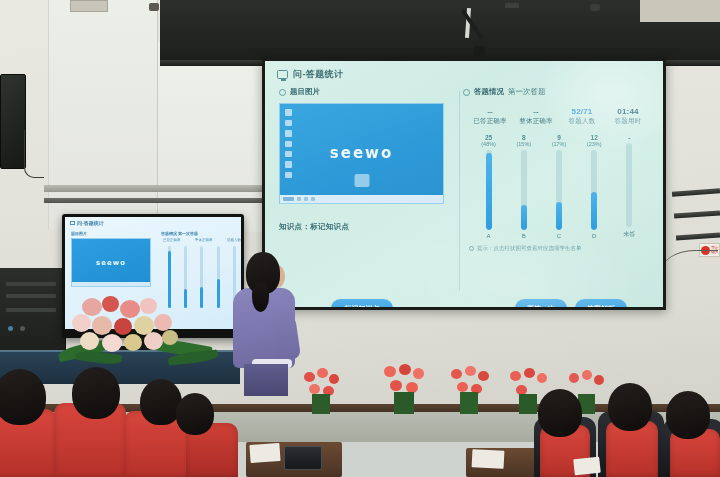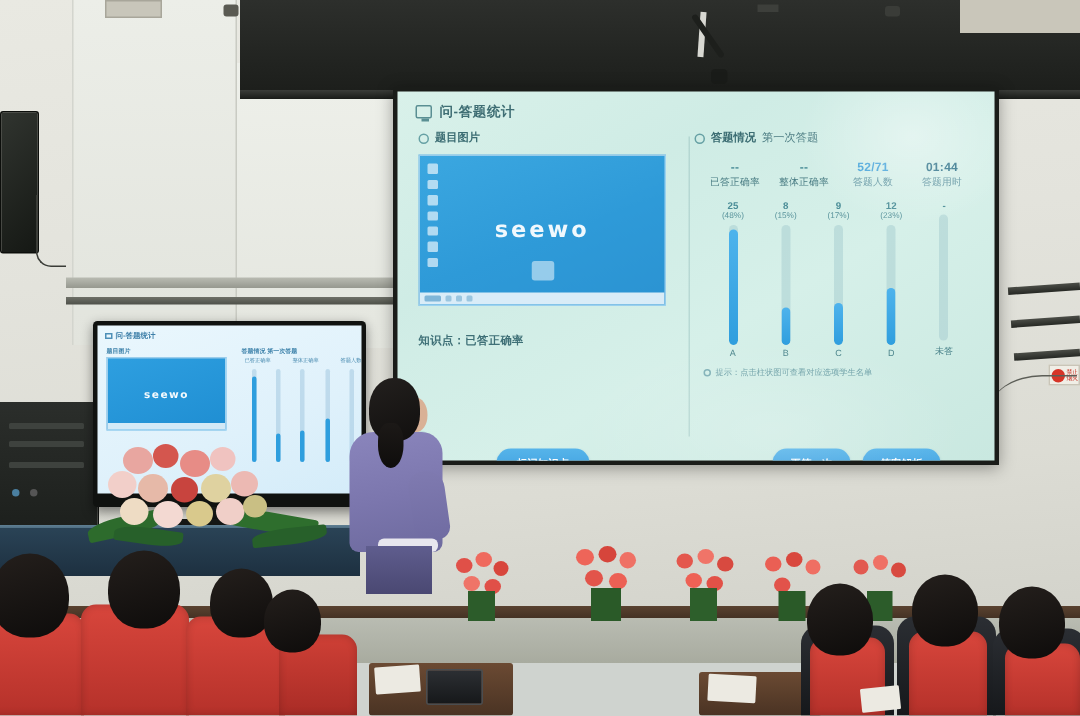--- a/index.html
+++ b/index.html
@@ -445,21 +445,21 @@
           </div>
           <div class="thumb-logo">seewo</div>
           <div class="thumb-badge"></div>
           <div class="thumb-task">
             <span class="task-chip"></span>
             <span class="task-chip sm"></span>
             <span class="task-chip sm"></span>
             <span class="task-chip sm"></span>
           </div>
         </div>
-        <div class="kp">知识点：已答正确率</div>
+        <div class="kp">知识点：标记知识点</div>
       </div>
 
       <div class="panel-right">
         <div class="panel-head">
           <span class="ring"></span>
           <span>答题情况</span>
           <span class="sub">第一次答题</span>
         </div>
 
         <div class="stats">

